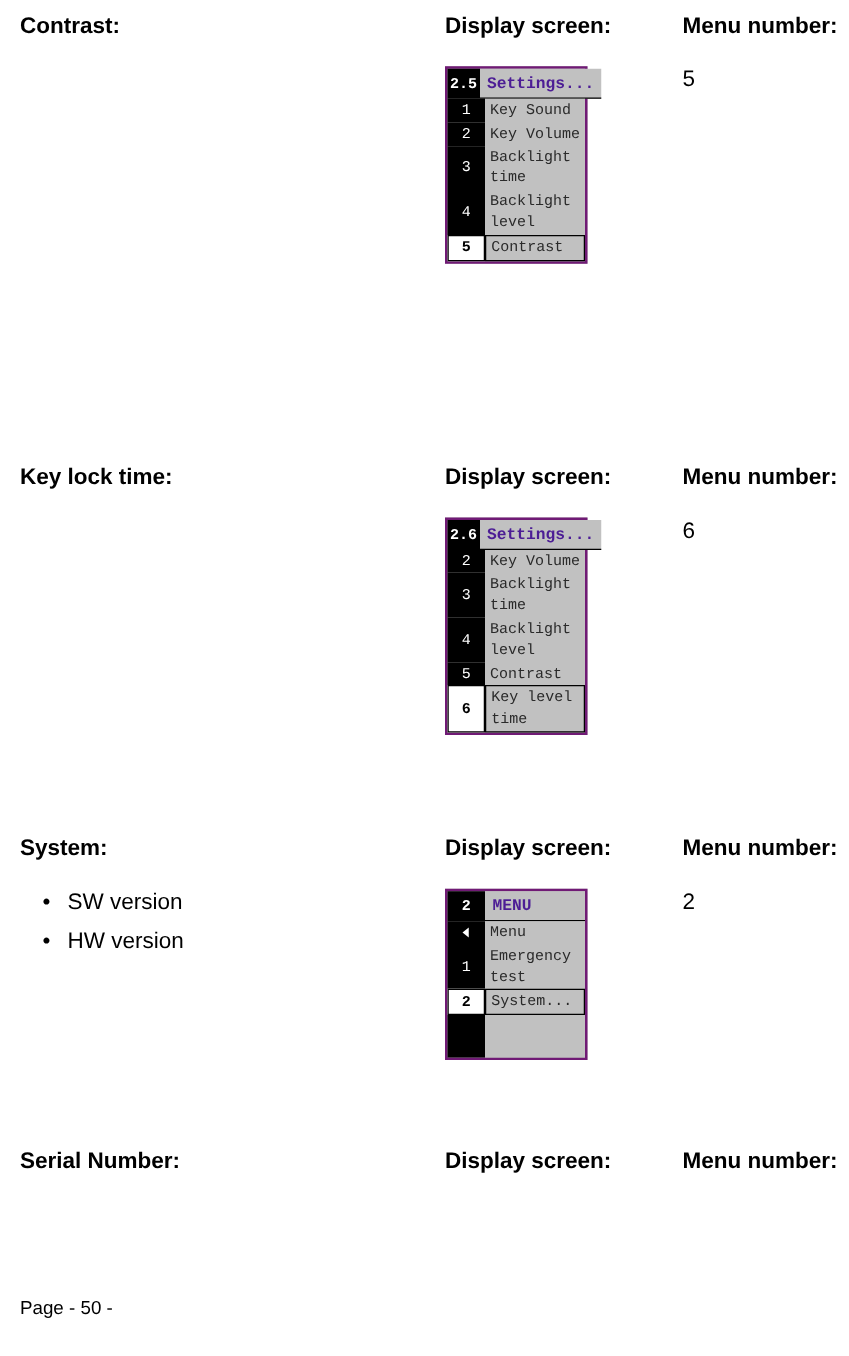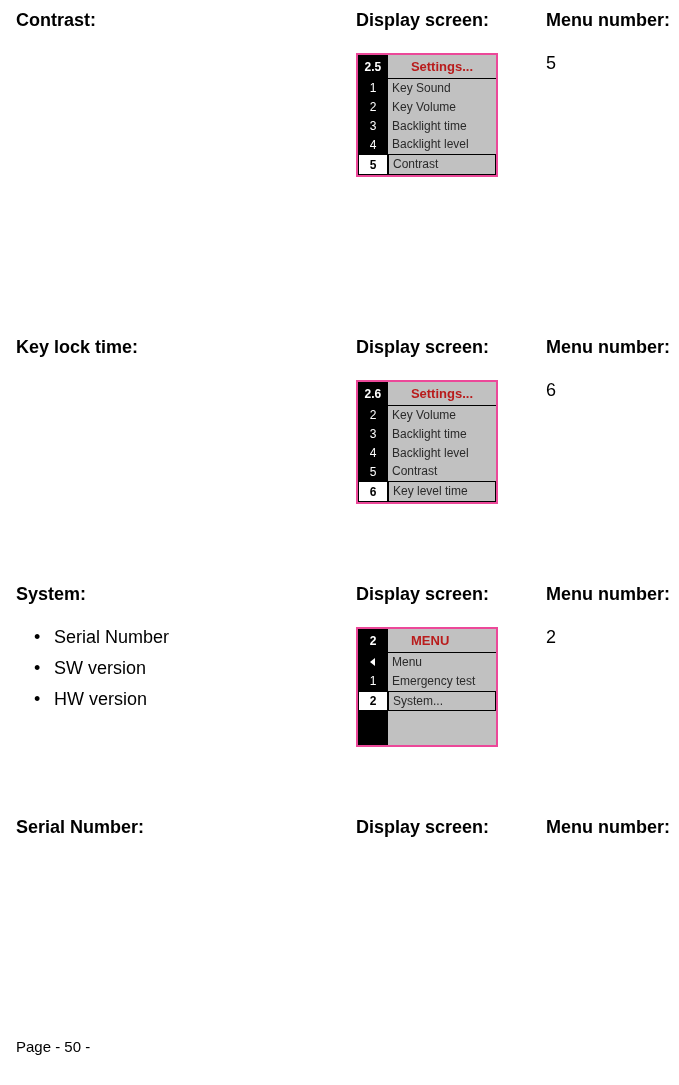--- a/index.html
+++ b/index.html
@@ -42,49 +42,49 @@
       position: relative;
       padding-left: 20px;
     }
     ul.bullets li::before {
       content: "•";
       position: absolute;
       left: 0;
       top: 0;
     }
     .lcd {
-      width: 142px;
-      border: 2px solid #ec4899;
-      background: #c1c1c1;
-      font-family: Liberation Sans, sans-serif;
+      width: 114px;
+      border: 2px solid #701a75;
+      background: #c1c1c1;
+      font-family: Liberation Mono, monospace;
     }
     .lcd-header {
       display: flex;
       align-items: stretch;
     }
     .lcd-header .num {
       width: 30px;
       background: #000;
       color: #fff;
       font-size: 12px;
       font-weight: 700;
       display: flex;
       align-items: center;
       justify-content: center;
       padding: 4px 2px;
     }
     .lcd-header .title {
       flex: 1;
       background: #c1c1c1;
-      color: #b91c1c;
+      color: #4c1d95;
       font-size: 13px;
       font-weight: 700;
       display: flex;
       align-items: center;
-      padding: 4px 23px;
+      padding: 4px 6px;
       border-bottom: 1px solid #000;
     }
     .lcd-row {
       display: flex;
       align-items: stretch;
     }
     .lcd-row .num {
       width: 30px;
       background: #000;
       color: #fff;
@@ -216,21 +216,20 @@
   <div>
     <div class="colhead">Menu number:</div>
     <div class="menunum">6</div>
   </div>
 </div>
 
 <div class="section sec3">
   <div>
     <div class="colhead">System:</div>
     <ul class="bullets">
-      <li>Serial Number</li>
       <li>SW version</li>
       <li>HW version</li>
     </ul>
   </div>
   <div>
     <div class="colhead">Display screen:</div>
     <div class="lcd">
       <div class="lcd-header">
         <div class="num">2</div>
         <div class="title">MENU</div>

